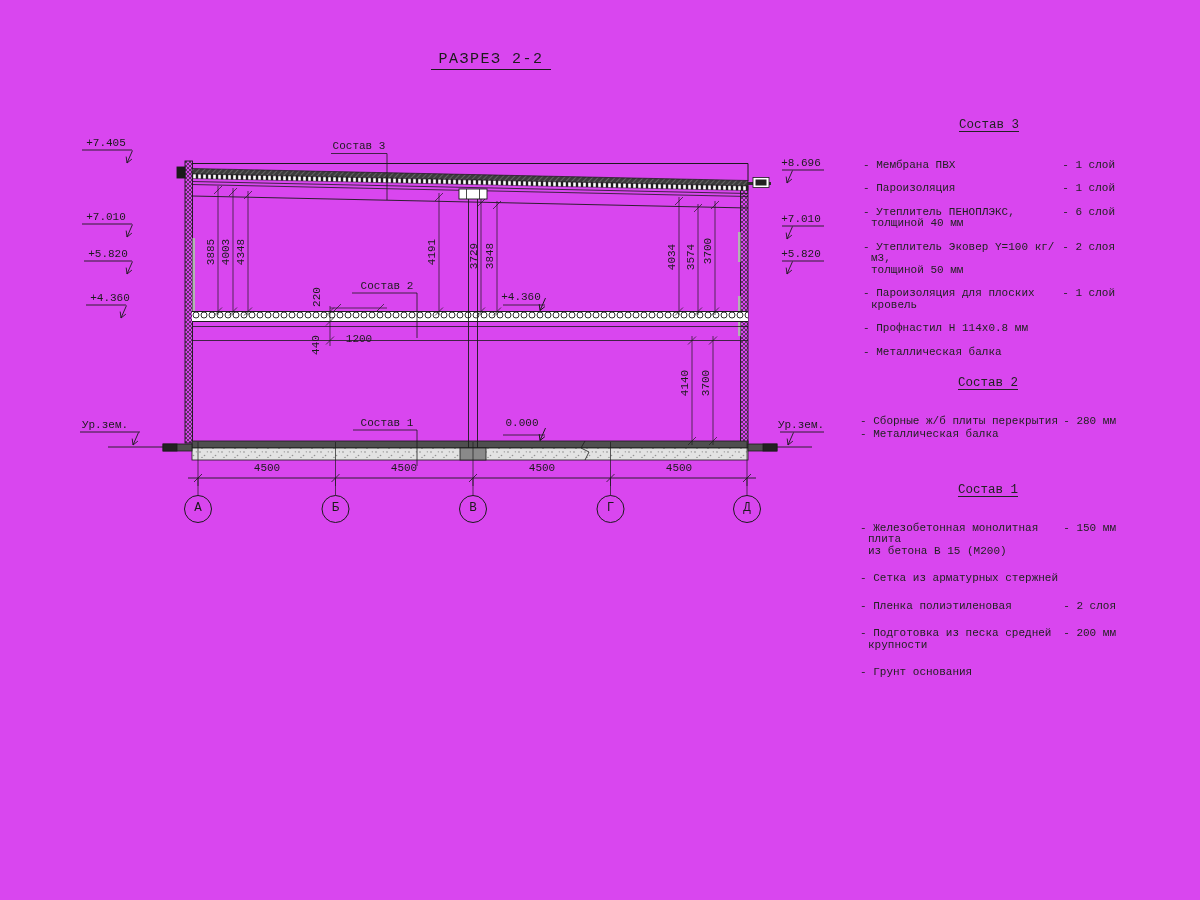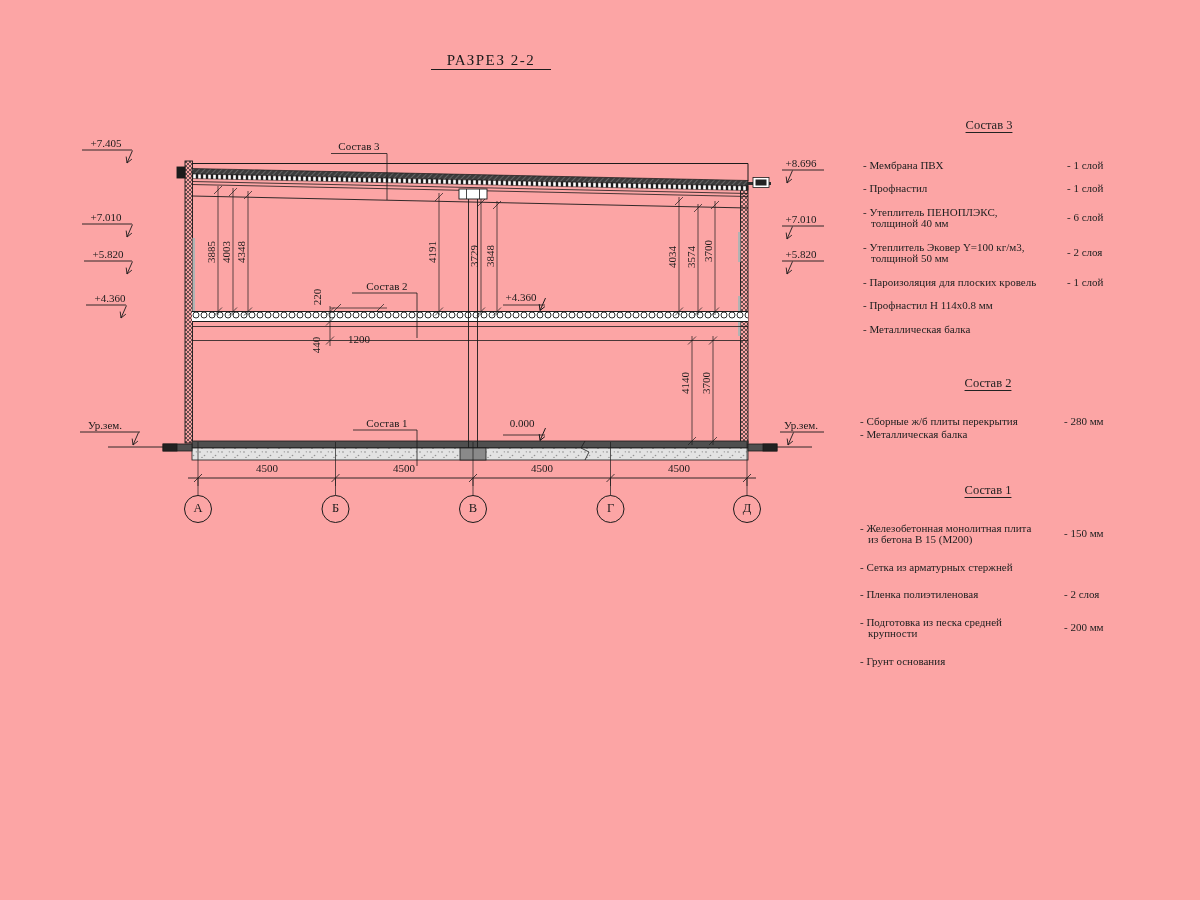--- a/index.html
+++ b/index.html
@@ -1,25 +1,25 @@
 <!DOCTYPE html>
 <html><head>
 <meta charset="utf-8">
 <style>
   html,body{margin:0;padding:0;background:#fff;}
-  #stage{position:relative;width:1200px;height:900px;background:#fca5a5;overflow:hidden;
-         font-family:Liberation Serif, serif;color:#1b1b1b;}
+  #stage{position:relative;width:1200px;height:900px;background:#d946ef;overflow:hidden;
+         font-family:Liberation Mono, monospace;color:#1b1b1b;}
   svg{position:absolute;left:0;top:0;}
   .t{position:absolute;font-size:11px;line-height:12px;color:#1b1b1b;white-space:nowrap;}
   .c{text-align:center;}
   .rot{width:44px;height:12px;display:flex;align-items:center;justify-content:center;transform:rotate(-90deg);}
   .title{font-size:15px;letter-spacing:1.5px;border-bottom:1.2px solid #1b1b1b;padding-bottom:3px;}
   .legend{position:absolute;font-size:11px;line-height:11.5px;color:#222;}
   .legend-title{text-align:center;font-size:12.5px;text-decoration:underline;text-underline-offset:3px;}
-  .legend-row{display:flex;align-items:center;}
+  .legend-row{display:flex;align-items:flex-start;}
   .nm{width:196px;white-space:pre-line;text-indent:-8px;padding-left:8px;}
   .qty{white-space:nowrap;}
   .s3 .legend-title{margin-bottom:28px}.s3 .legend-row{margin-bottom:12px}
   .s2 .legend-title{margin-bottom:26px}.s2 .legend-row{margin-bottom:2px}
   .s1 .legend-title{margin-bottom:26px}.s1 .legend-row{margin-bottom:16px}
 </style>
 </head>
 <body>
 
 <div id="stage">
@@ -227,21 +227,21 @@
   <div class="t c" style="left:599.5px;top:502px;width:22px;font-size:12.5px;">Г</div>
   <div class="t c" style="left:736px;top:502px;width:22px;font-size:12.5px;">Д</div>
 
   <div class="legend s3" style="left:863px;top:120px;width:252px;">
     <div class="legend-title">Состав 3</div>
     <div class="legend-row">
         <div class="nm">- Мембрана ПВХ</div>
         <div class="qty">- 1 слой</div>
       </div>
     <div class="legend-row">
-        <div class="nm">- Профнастил</div>
+        <div class="nm">- Пароизоляция</div>
         <div class="qty">- 1 слой</div>
       </div>
     <div class="legend-row">
         <div class="nm">- Утеплитель ПЕНОПЛЭКС,
 толщиной 40 мм</div>
         <div class="qty">- 6 слой</div>
       </div>
     <div class="legend-row">
         <div class="nm">- Утеплитель Эковер Y=100 кг/м3,
 толщиной 50 мм</div>

